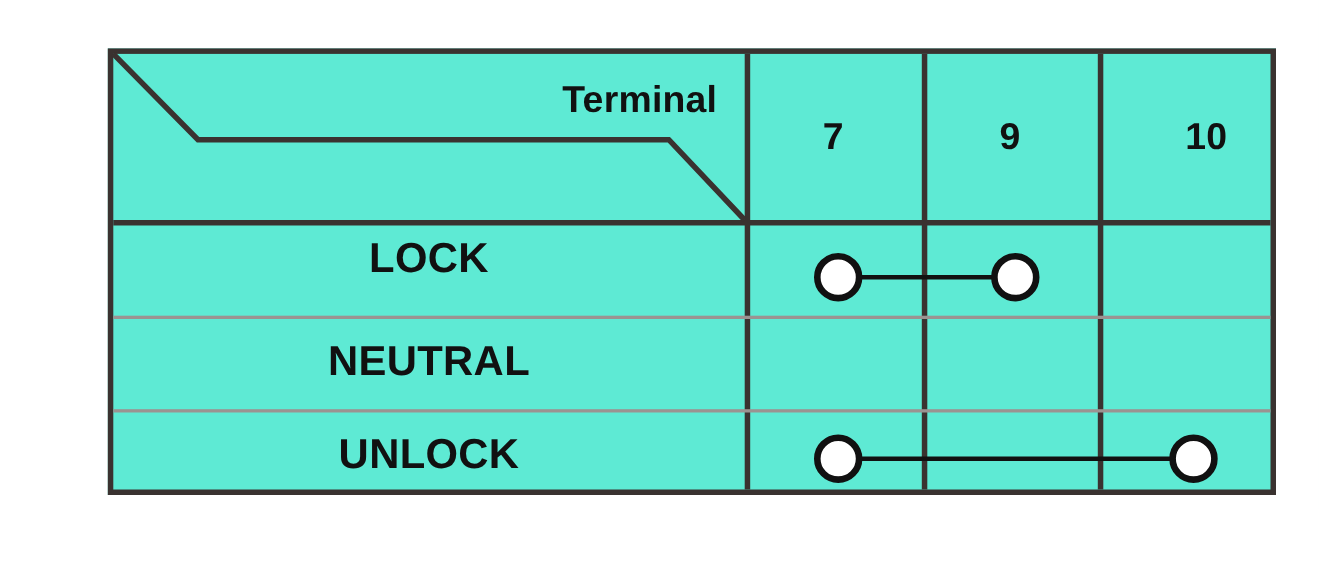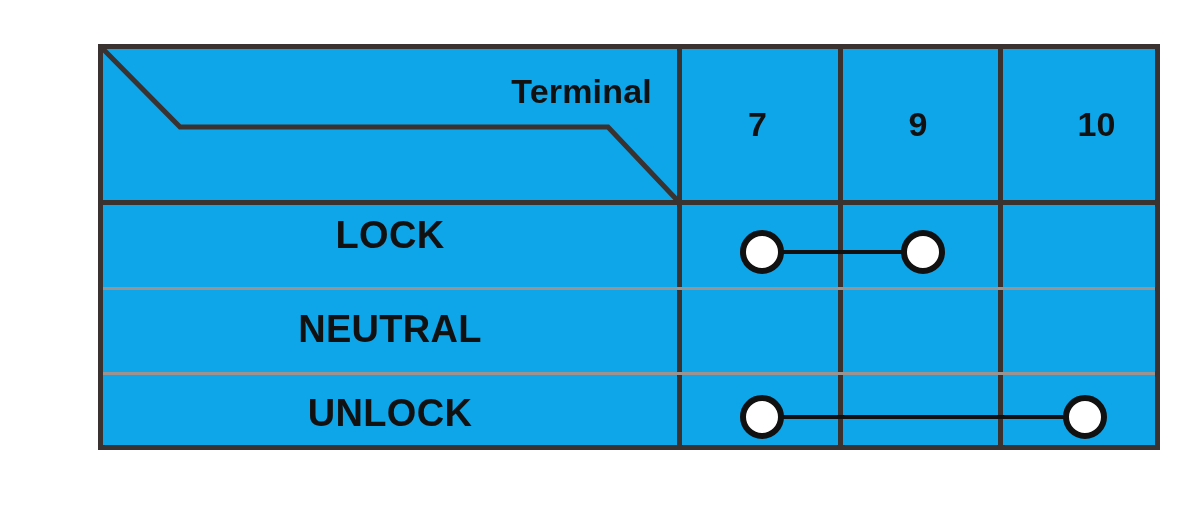--- a/index.html
+++ b/index.html
@@ -17,21 +17,21 @@
 
   
   #continuity-table {
     position: absolute;
     left: 98px;
     top: 44px;
     width: 1062px;
     height: 406px;
     box-sizing: border-box;
     border: 5px solid #3a3230;
-    background: #0ea5e9;
+    background: #5eead4;
   }
 
   
   .cell {
     position: absolute;
     box-sizing: border-box;
     display: flex;
     align-items: center;
     justify-content: center;
     color: #111111;

